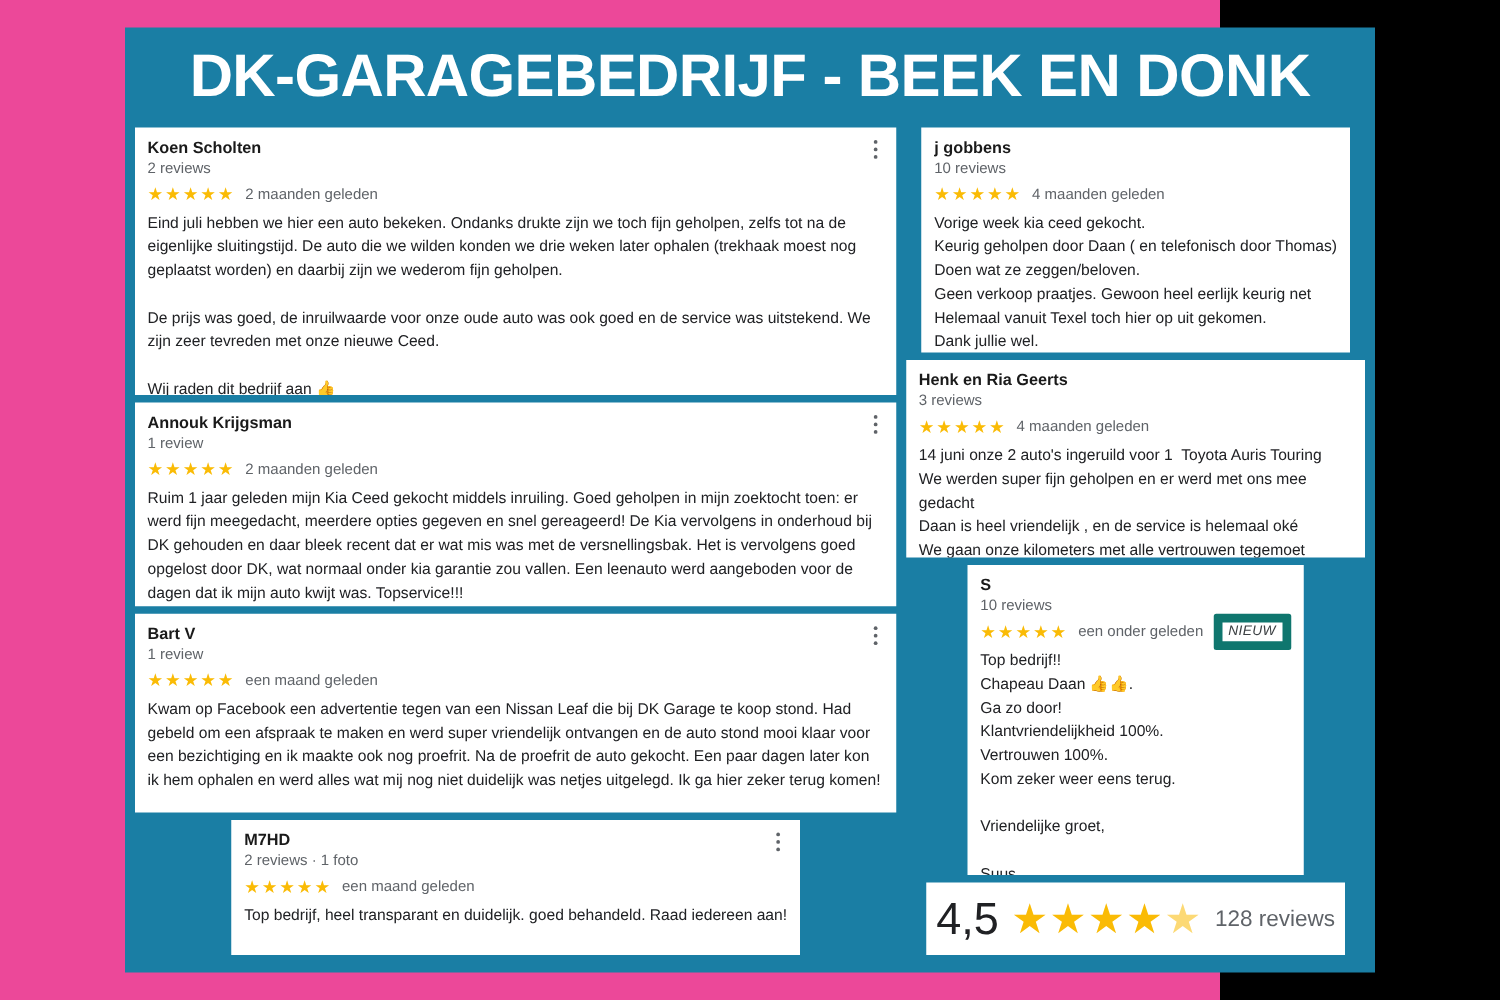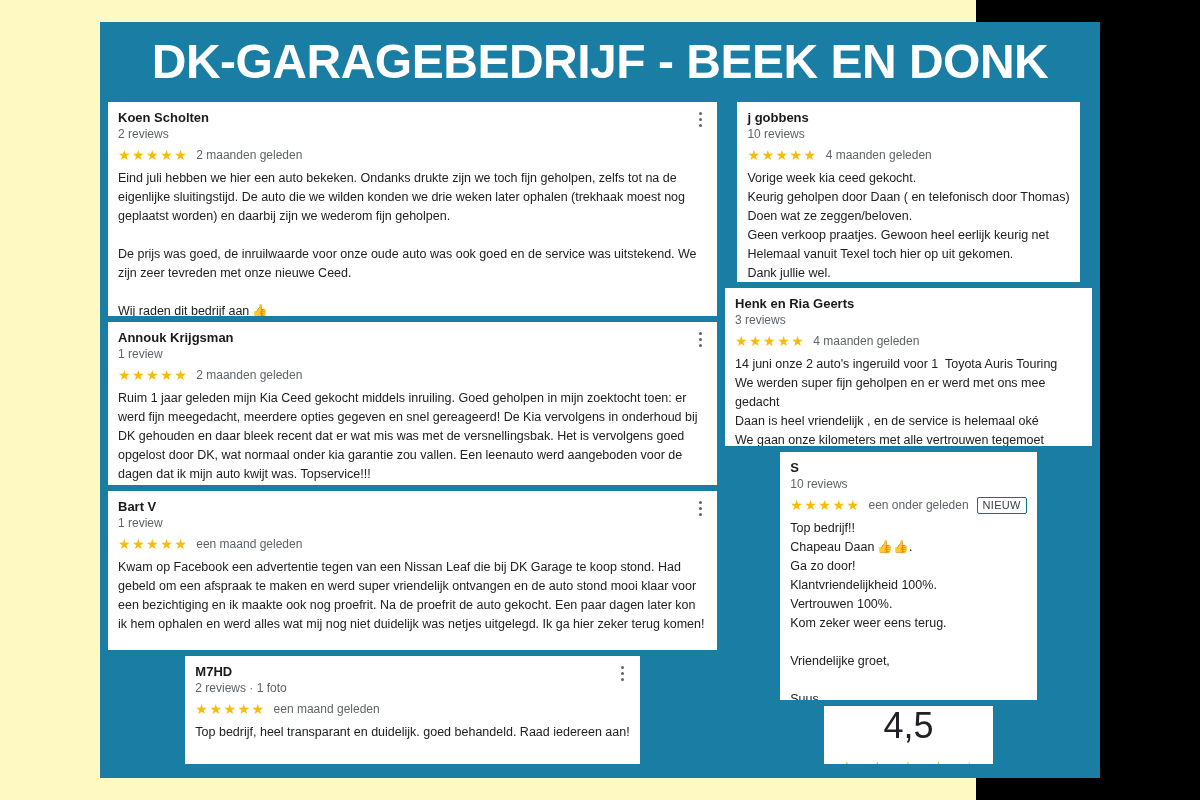--- a/index.html
+++ b/index.html
@@ -10,21 +10,21 @@
   body {
     width: 1200px;
     height: 800px;
     font-family: "Liberation Sans", sans-serif;
     overflow: hidden;
   }
   .page {
     position: relative;
     width: 976px;
     height: 800px;
-    background: #fef9c3;
+    background: #ec4899;
   }
   .panel {
     position: absolute;
     left: 100px;
     top: 22px;
     width: 1000px;
     height: 756px;
     background: #1a7ea4;
     box-sizing: border-box;
     padding: 8px;
@@ -88,27 +88,28 @@
     letter-spacing: 1.5px;
     line-height: 16px;
   }
   .rev-when {
     font-size: 12px;
     color: #5f6368;
     line-height: 16px;
   }
   .badge-new {
     display: inline-block;
-    border: 1px solid #0f766e;
+    border: 7px solid #0f766e;
     color: #3c4043;
     font-size: 11px;
     padding: 1px 5px;
     line-height: 13px;
     border-radius: 2px;
     letter-spacing: 0.3px;
+    font-style: italic;
   }
   .rev-body {
     font-size: 12.5px;
     color: #202124;
     line-height: 19px;
     white-space: pre-wrap;
   }
   .kebab {
     position: absolute;
     right: 10px;
@@ -128,21 +129,20 @@
   
   .summary {
     background: #ffffff;
     height: 58px;
     display: flex;
     align-items: center;
     padding: 0 8px;
     box-sizing: border-box;
     gap: 10px;
     overflow: hidden;
-    flex-direction: column;
   }
   .summary-score {
     font-size: 36px;
     color: #202124;
     line-height: 40px;
   }
   .summary-stars {
     color: #fabb05;
     font-size: 33px;
     line-height: 36px;

